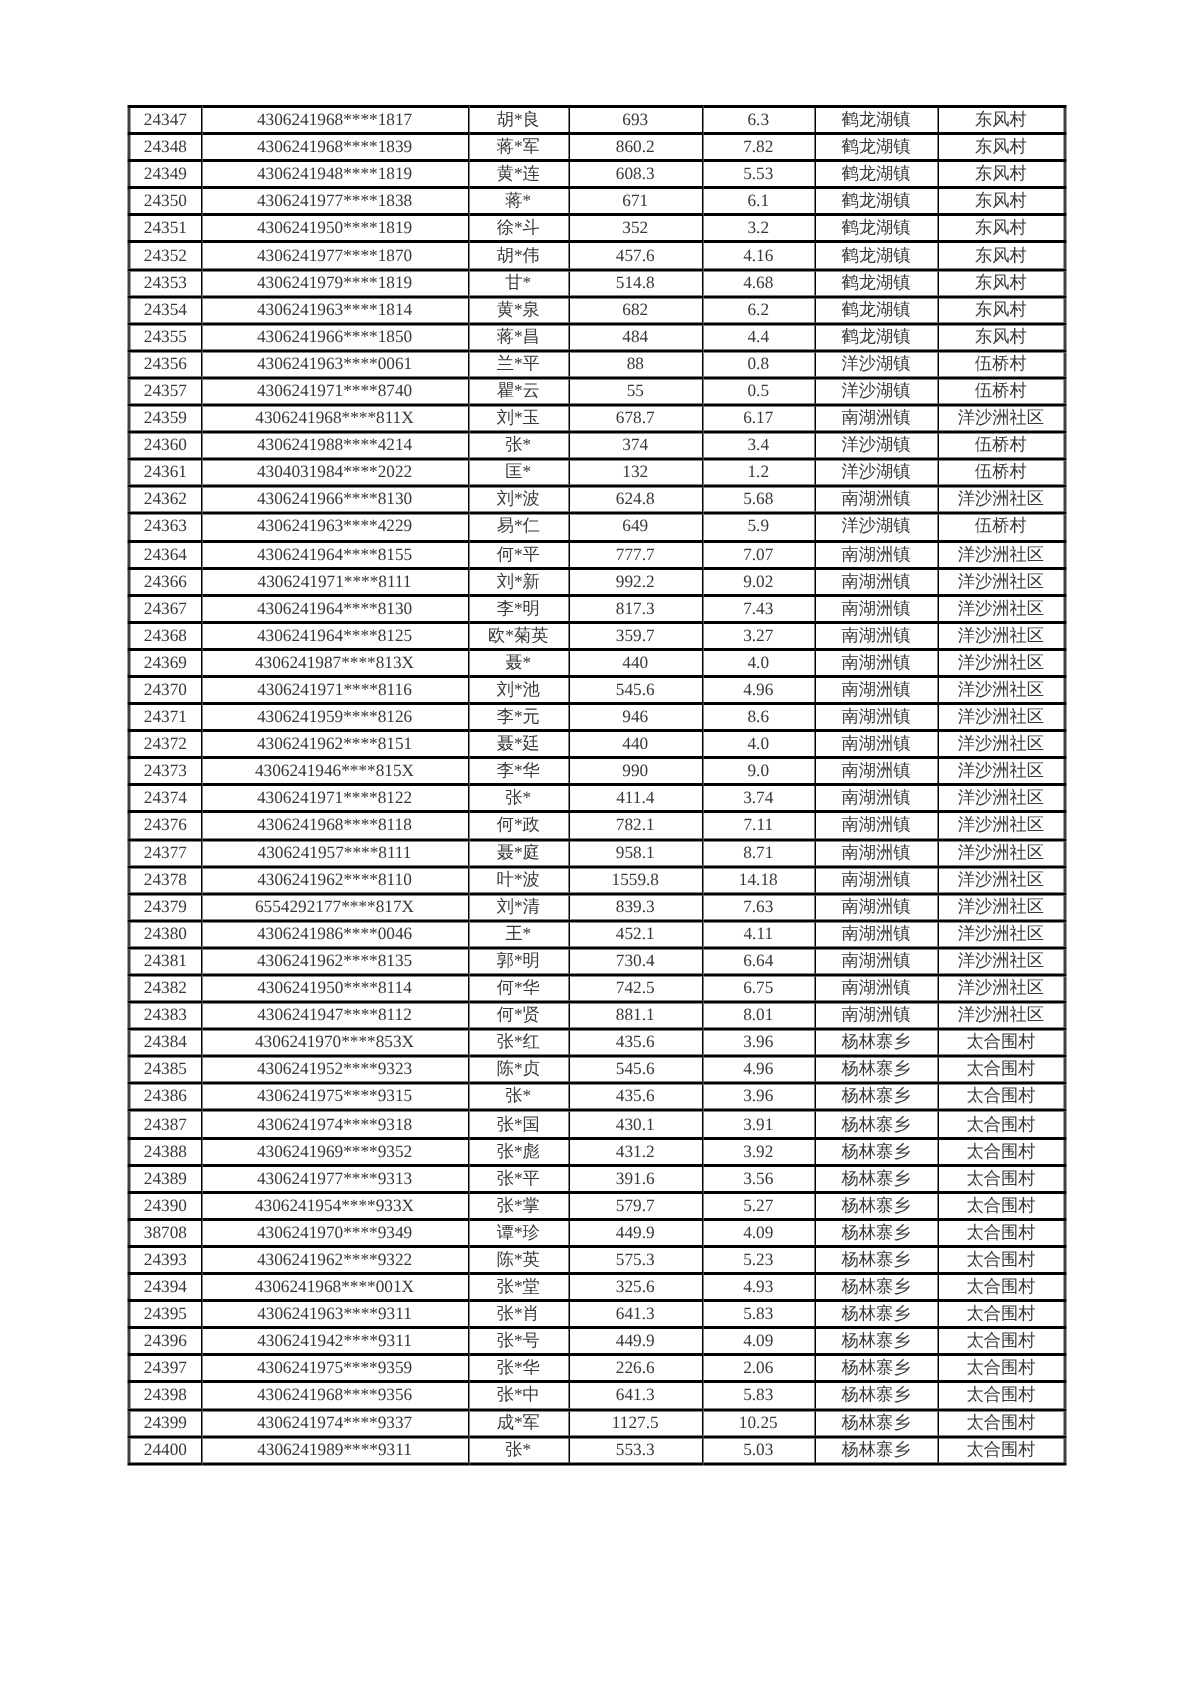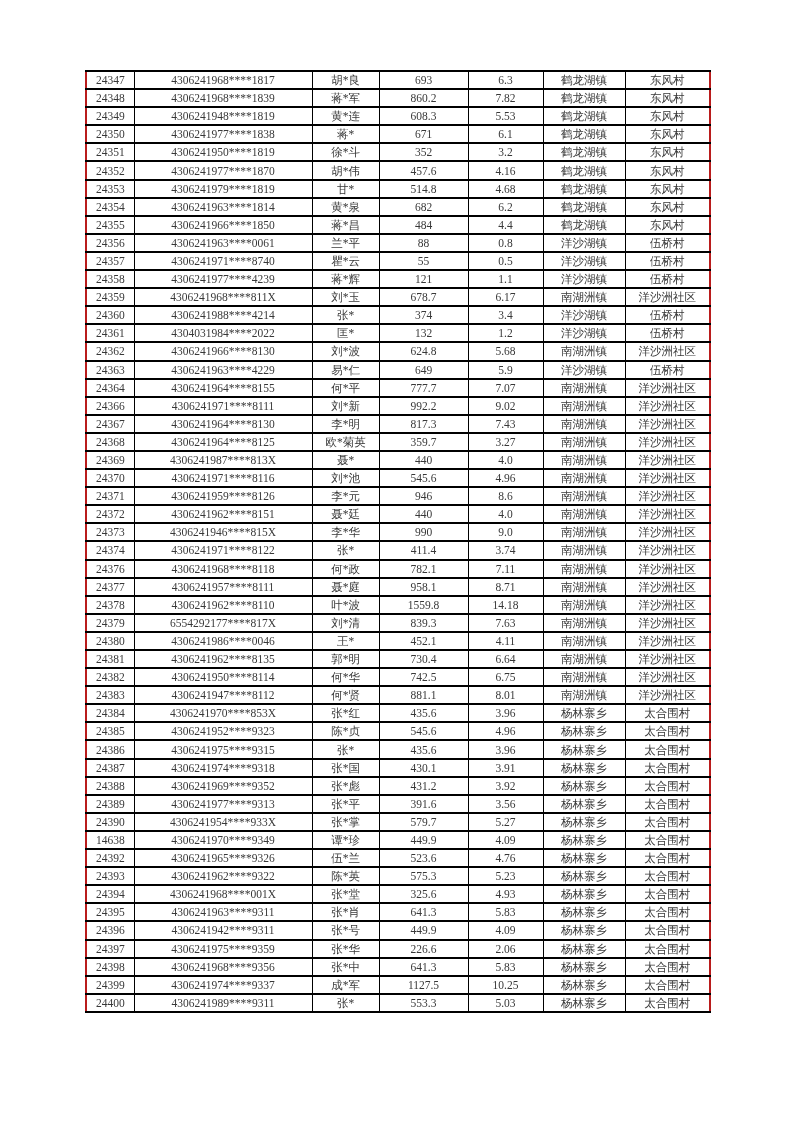--- a/index.html
+++ b/index.html
@@ -15,21 +15,21 @@
     overflow: hidden;
     font-family: "Liberation Serif", "DejaVu Serif", serif;
   }
   table.data-table {
     position: absolute;
     left: 85px;
     top: 70px;
     width: 625px;
     border-collapse: collapse;
     table-layout: fixed;
-    border: 2px solid #b91c1c;
+    border: 2px solid #404040;
   }
   table.data-table td {
     border: 1px solid #000000;
     border-top-width: 2px;
     border-bottom-width: 2px;
     height: 16.1px;
     padding: 0;
     text-align: center;
     vertical-align: middle;
     font-size: 11.5px;
@@ -154,29 +154,20 @@
         <tr>
           <td>24357</td>
           <td>4306241971****8740</td>
           <td>瞿*云</td>
           <td>55</td>
           <td>0.5</td>
           <td>洋沙湖镇</td>
           <td>伍桥村</td>
         </tr>
         <tr>
-          <td>24358</td>
-          <td>4306241977****4239</td>
-          <td>蒋*辉</td>
-          <td>121</td>
-          <td>1.1</td>
-          <td>洋沙湖镇</td>
-          <td>伍桥村</td>
-        </tr>
-        <tr>
           <td>24359</td>
           <td>4306241968****811X</td>
           <td>刘*玉</td>
           <td>678.7</td>
           <td>6.17</td>
           <td>南湖洲镇</td>
           <td>洋沙洲社区</td>
         </tr>
         <tr>
           <td>24360</td>
@@ -433,34 +424,25 @@
         <tr>
           <td>24390</td>
           <td>4306241954****933X</td>
           <td>张*掌</td>
           <td>579.7</td>
           <td>5.27</td>
           <td>杨林寨乡</td>
           <td>太合围村</td>
         </tr>
         <tr>
-          <td>14638</td>
+          <td>38708</td>
           <td>4306241970****9349</td>
           <td>谭*珍</td>
           <td>449.9</td>
           <td>4.09</td>
-          <td>杨林寨乡</td>
-          <td>太合围村</td>
-        </tr>
-        <tr>
-          <td>24392</td>
-          <td>4306241965****9326</td>
-          <td>伍*兰</td>
-          <td>523.6</td>
-          <td>4.76</td>
           <td>杨林寨乡</td>
           <td>太合围村</td>
         </tr>
         <tr>
           <td>24393</td>
           <td>4306241962****9322</td>
           <td>陈*英</td>
           <td>575.3</td>
           <td>5.23</td>
           <td>杨林寨乡</td>

